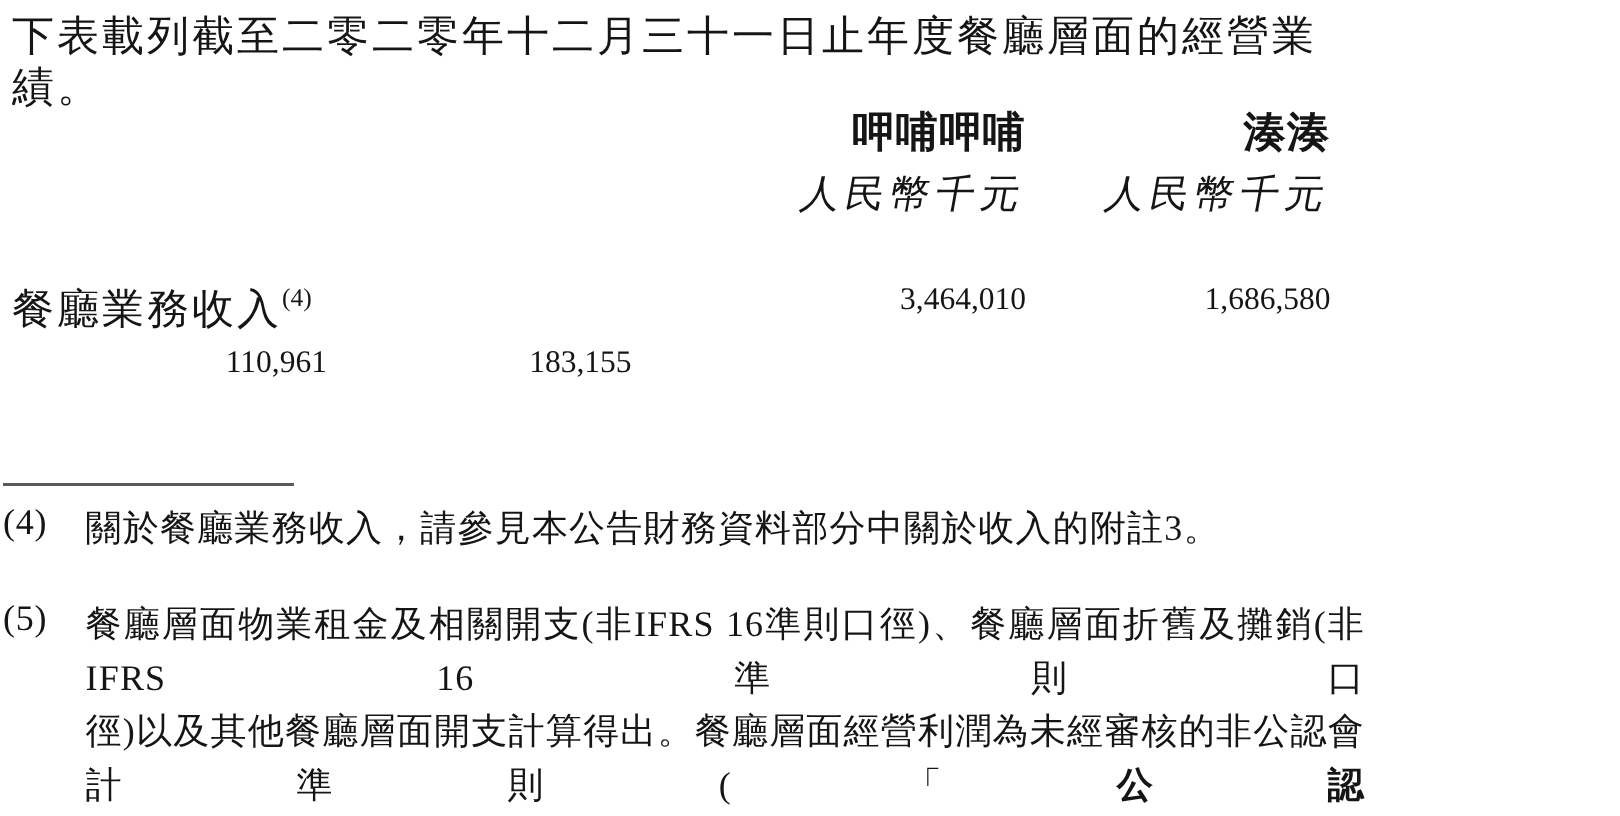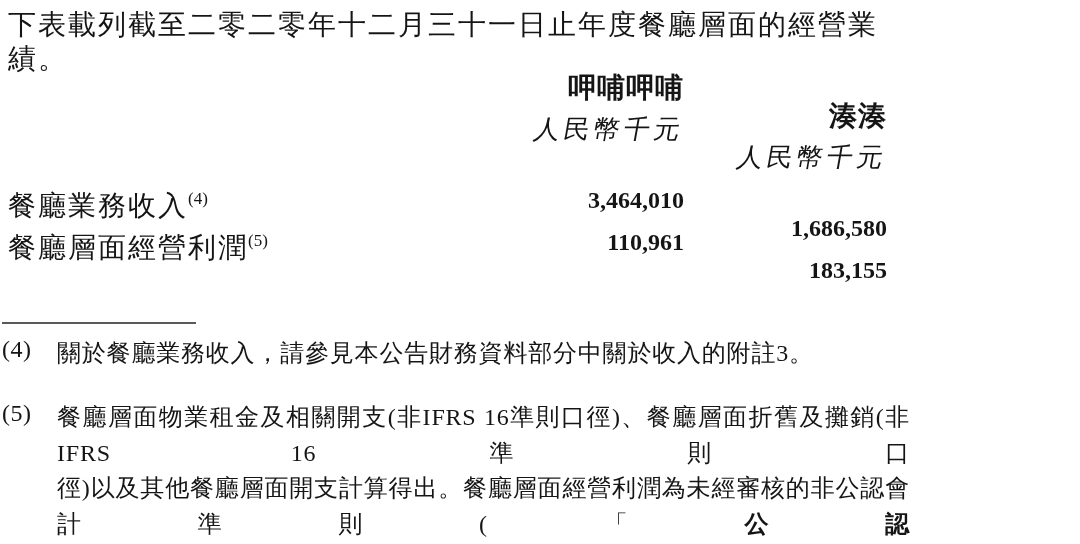--- a/index.html
+++ b/index.html
@@ -24,40 +24,40 @@
 
   
   .trow {
     position: absolute;
     left: 8px; right: 41px;
     display: flex;
     align-items: flex-start;
   }
   .trow .label { flex: 1; font-size: 28px; letter-spacing: 2px; }
   .trow .c1 { width: 210px; text-align: right; }
-  .trow .c2 { width: 203px; text-align: right; margin-top: 28px; }
+  .trow .c2 { width: 203px; text-align: right; }
 
   .thead-names { top: 69px; }
   .thead-names .c1, .thead-names .c2 {
     font-weight: bold;
     font-size: 28px;
     letter-spacing: 1px;
   }
 
   .thead-units { top: 112px; }
   .thead-units .c1 span, .thead-units .c2 span {
     display: inline-block;
     transform: skewX(-10deg);
     font-size: 26px;
     letter-spacing: 4px;
   }
 
   .row1 { top: 187px; }
   .row2 { top: 229px; }
-  .num { font-weight: bold; font-size: 24px; letter-spacing: 0; }
+  .num { font-weight: normal; font-size: 21px; letter-spacing: 0; }
   .label sup {
     font-size: 17px;
     letter-spacing: 0;
     position: relative;
     top: -1px;
     vertical-align: super;
     line-height: 0;
   }
 
   
@@ -108,23 +108,20 @@
 
   <div class="trow row1">
     <div class="label">
       <span>餐廳業務收入</span><sup>(4)</sup>
     </div>
     <div class="c1 num">3,464,010</div>
     <div class="c2 num">1,686,580</div>
   </div>
 
   <div class="trow row2">
-    <div class="label">
-      <span>餐廳層面經營利潤</span><sup>(5)</sup>
-    </div>
     <div class="c1 num">110,961</div>
     <div class="c2 num">183,155</div>
   </div>
 
   <div class="divider"></div>
 
   <div class="footnote fn4">
     <div class="fn-marker">(4)</div>
     <div class="fn-body">
         <div class="fn-line"><span>關於餐廳業務收入，請參見本公告財務資料部分中關於收入的附註3。</span></div>

